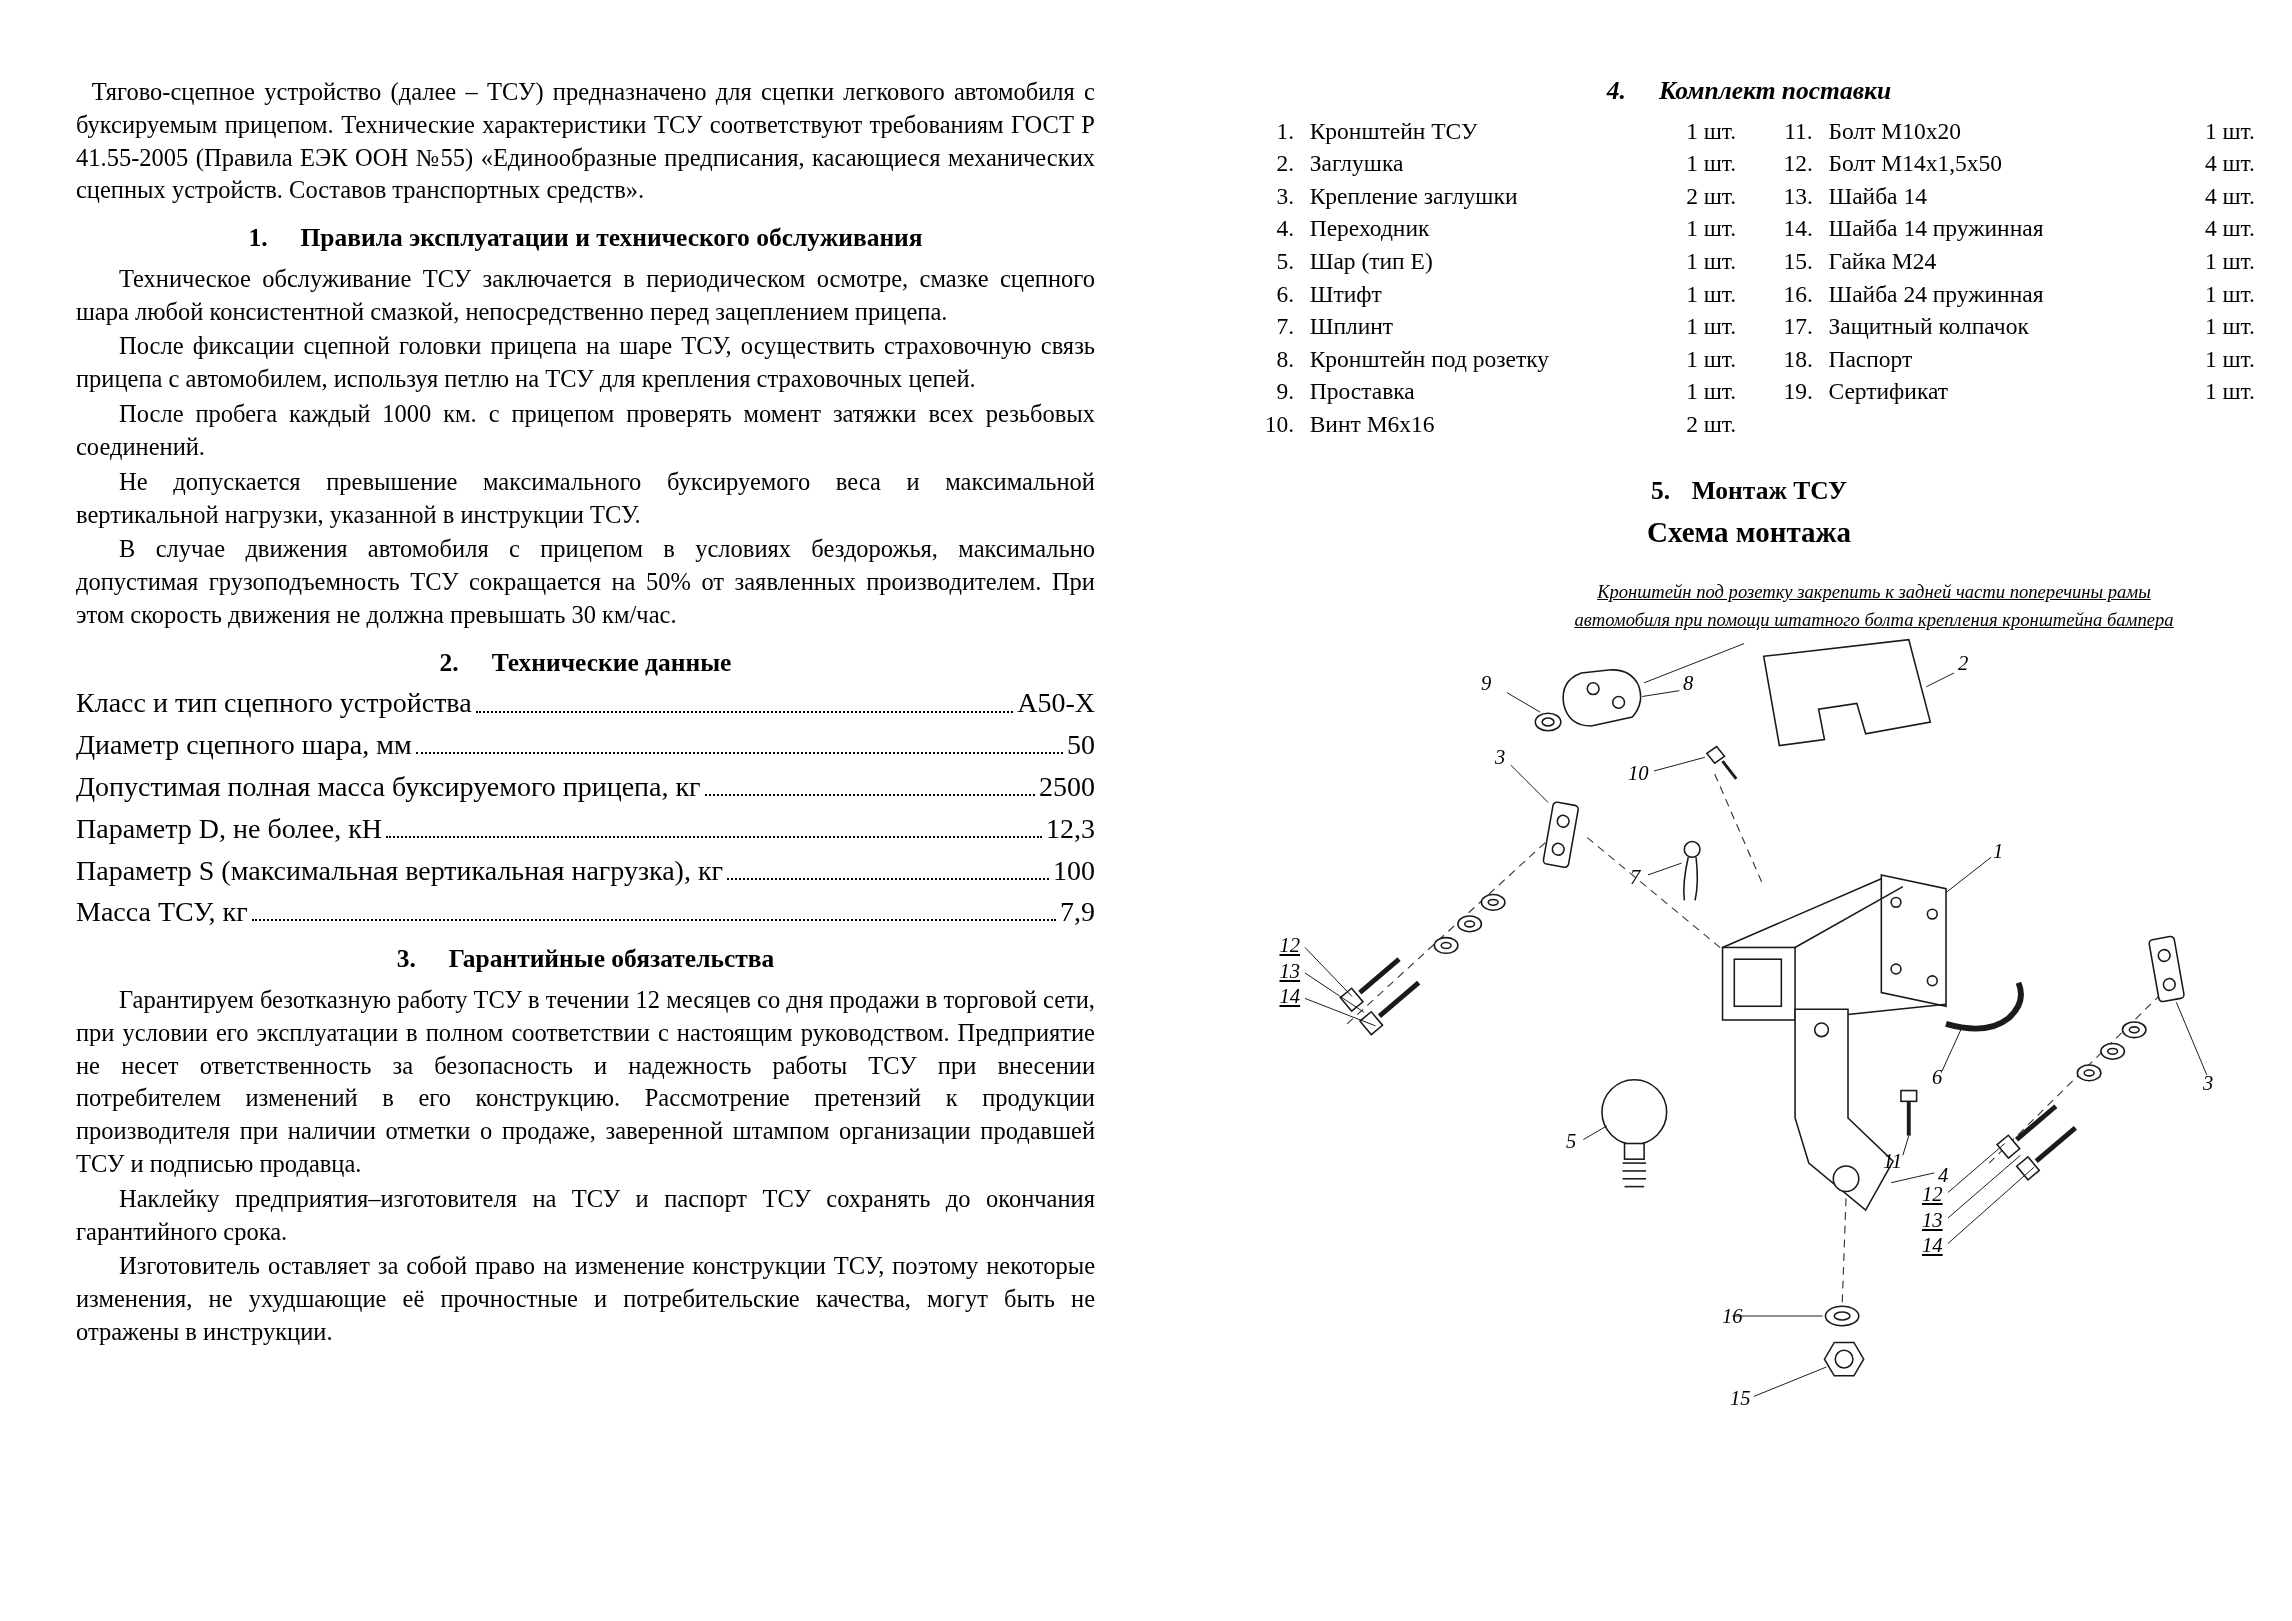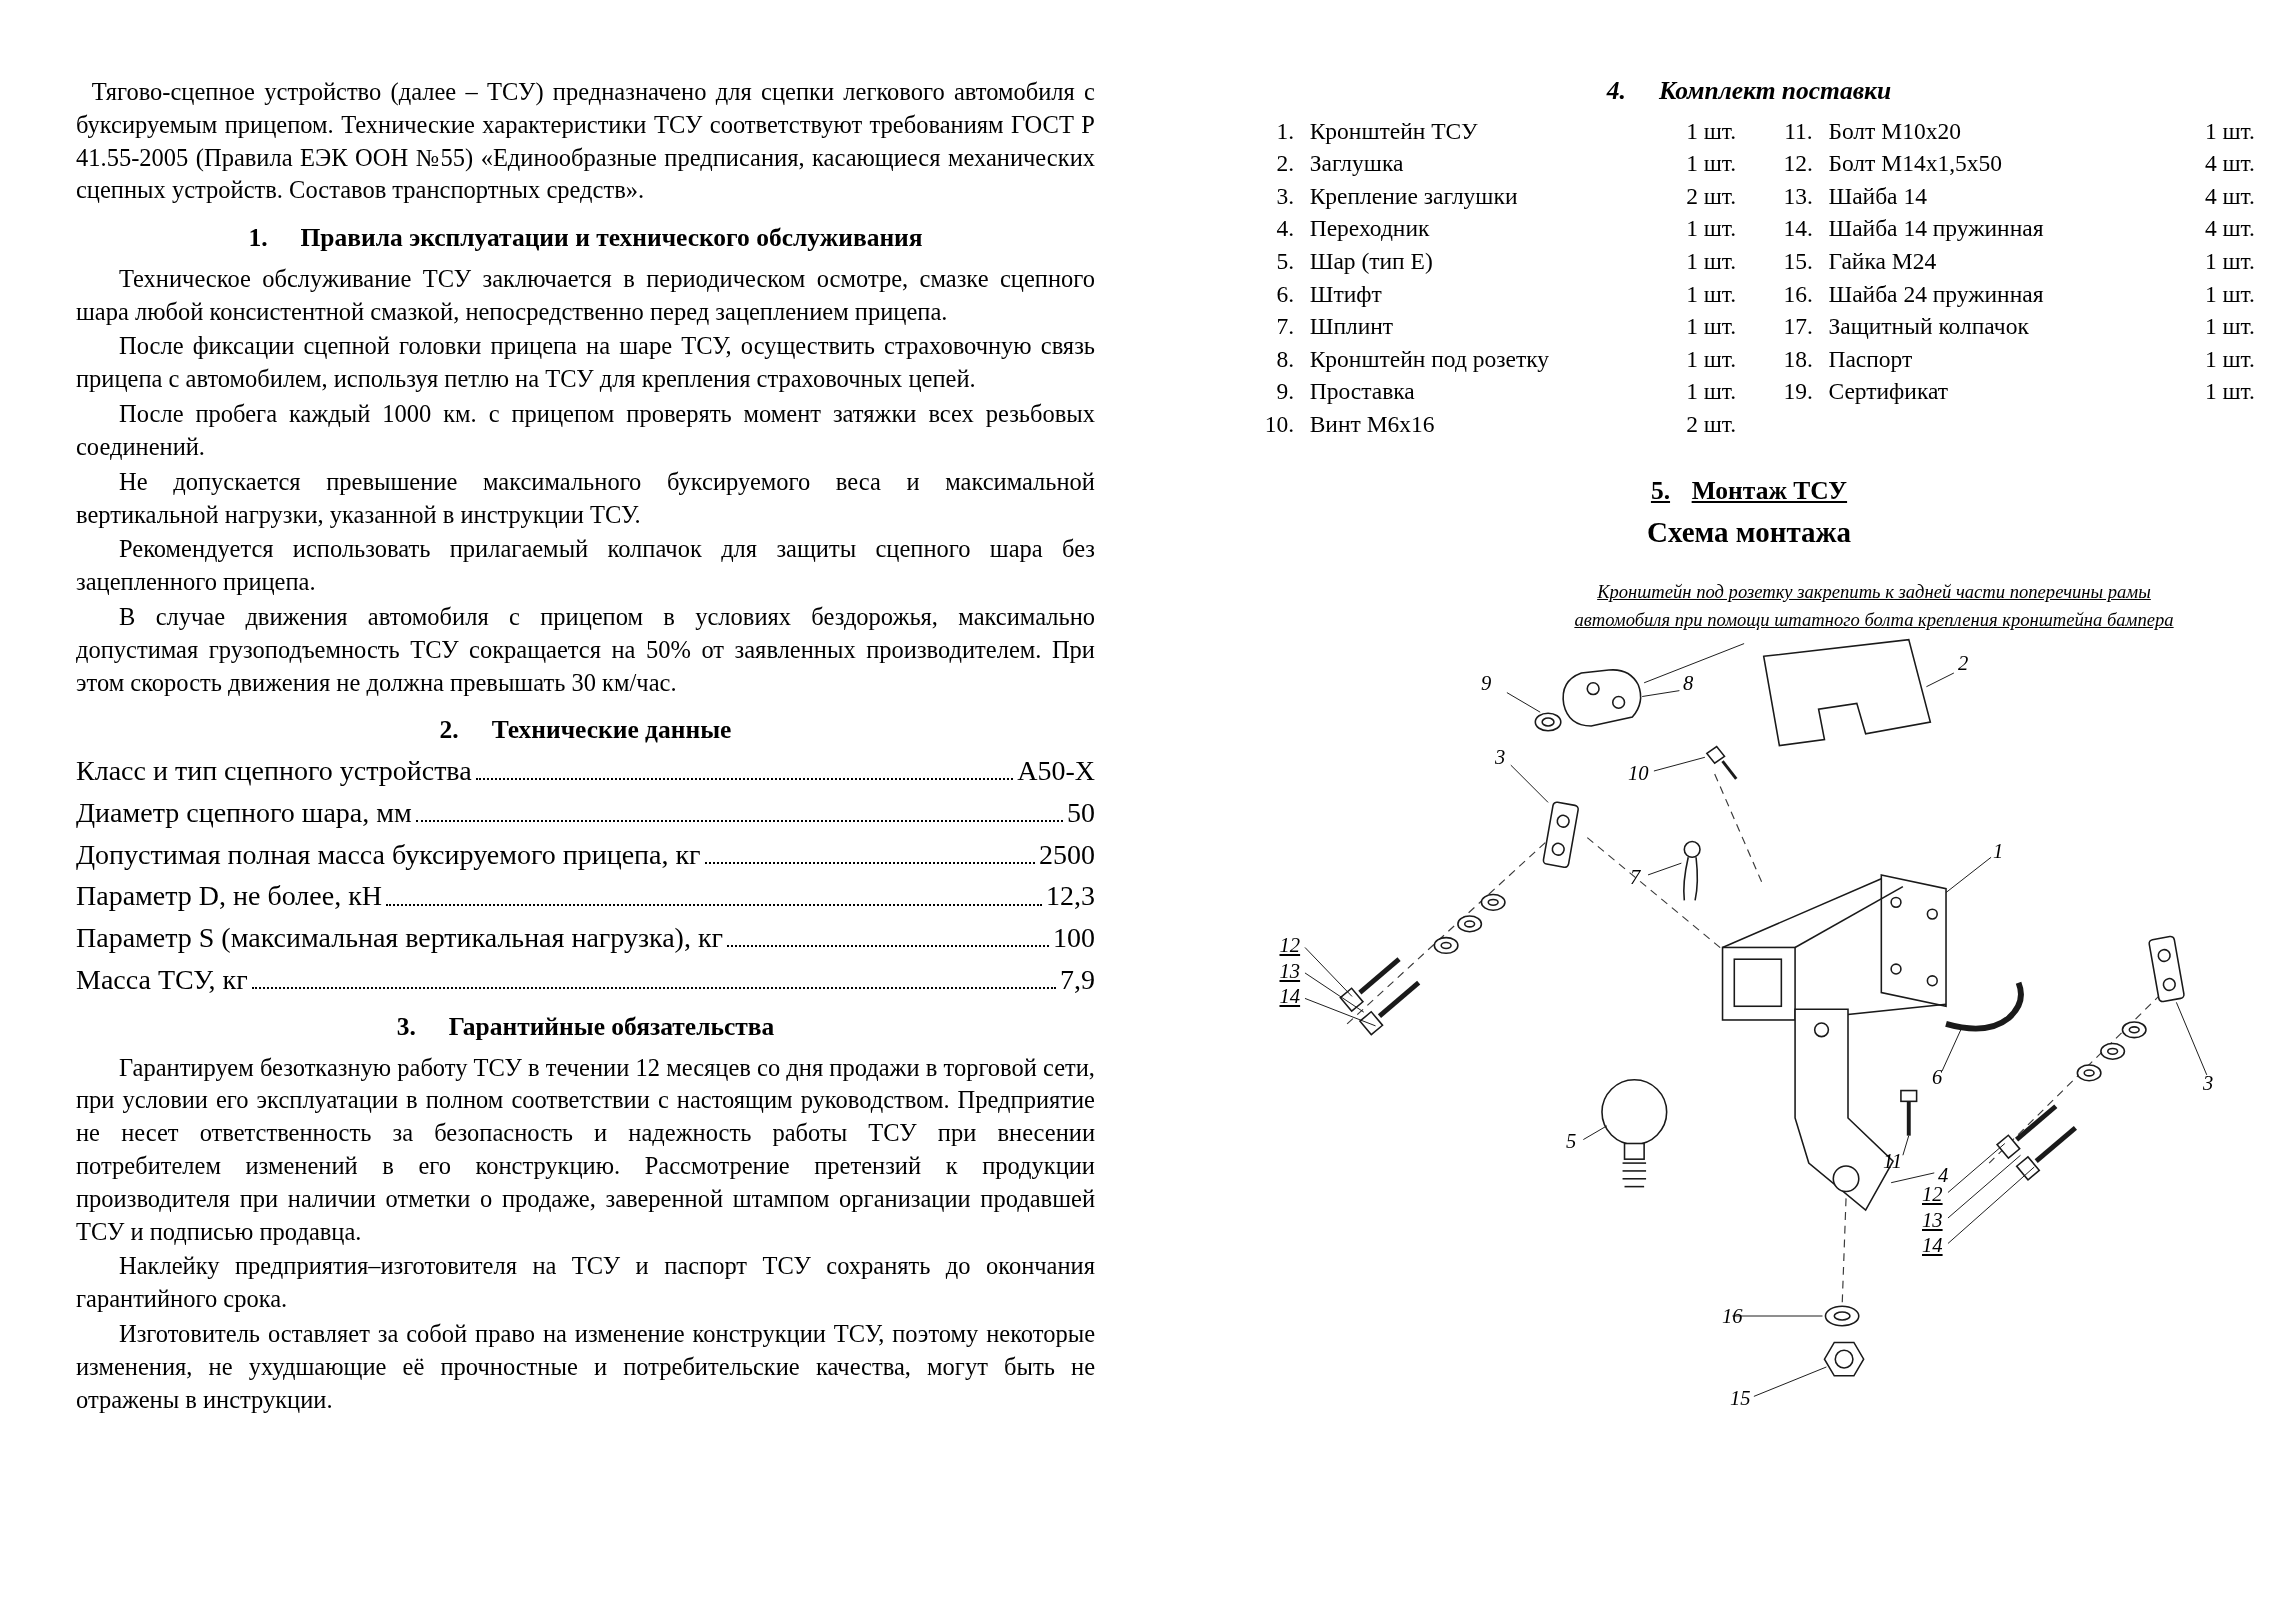--- a/index.html
+++ b/index.html
@@ -49,21 +49,20 @@
   <div class="col col-left">
     <p class="para intro">Тягово-сцепное устройство (далее – ТСУ) предназначено для сцепки легкового автомобиля с буксируемым прицепом. Технические характеристики ТСУ соответствуют требованиям ГОСТ Р 41.55-2005 (Правила ЕЭК ООН №55) «Единообразные предписания, касающиеся механических сцепных устройств. Составов транспортных средств».</p>
 
     <div class="h">
       <span class="hnum">1.</span><span>Правила эксплуатации и технического  обслуживания</span>
     </div>
     <p class="para">Техническое обслуживание ТСУ заключается в периодическом осмотре, смазке сцепного шара любой консистентной смазкой, непосредственно перед зацеплением прицепа.</p>
     <p class="para">После фиксации сцепной головки прицепа на шаре ТСУ, осуществить страховочную связь прицепа с автомобилем, используя петлю на ТСУ для крепления страховочных цепей.</p>
     <p class="para">После пробега каждый 1000 км. с прицепом проверять момент затяжки всех резьбовых соединений.</p>
     <p class="para">Не допускается превышение максимального буксируемого веса и максимальной вертикальной нагрузки, указанной в инструкции ТСУ.</p>
-    <p class="para">Рекомендуется использовать прилагаемый колпачок для защиты сцепного шара без зацепленного прицепа.</p>
     <p class="para">В случае движения автомобиля с прицепом в условиях бездорожья, максимально допустимая грузоподъемность ТСУ сокращается на 50% от заявленных производителем. При этом скорость движения не должна превышать 30 км/час.</p>
 
     <div class="h">
       <span class="hnum">2.</span><span>Технические данные</span>
     </div>
     <div class="spec">
       <span class="spec-label">Класс и тип сцепного устройства</span>
       <span class="spec-dots"></span>
       <span class="spec-value">А50-X</span>
     </div>
@@ -201,21 +200,21 @@
             <span class="pqty">1 шт.</span>
           </div>
         <div class="prow">
             <span class="pnum">19.</span>
             <span class="pname">Сертификат</span>
             <span class="pqty">1 шт.</span>
           </div>
       </div>
     </div>
 
-    <div class="h" style="margin-top:35px;text-decoration:underline;">
+    <div class="h" style="margin-top:35px;">
       <span class="hnum" style="margin-right:21.6px;">5.</span><span>Монтаж ТСУ</span>
     </div>
     <div class="h3">Схема монтажа</div>
 
     <div class="diagram">
       <div class="dnote">
         <span>Кронштейн под розетку закрепить к задней части поперечины рамы</span><br>
         <span>автомобиля при помощи штатного болта крепления кронштейна бампера</span>
       </div>
 

